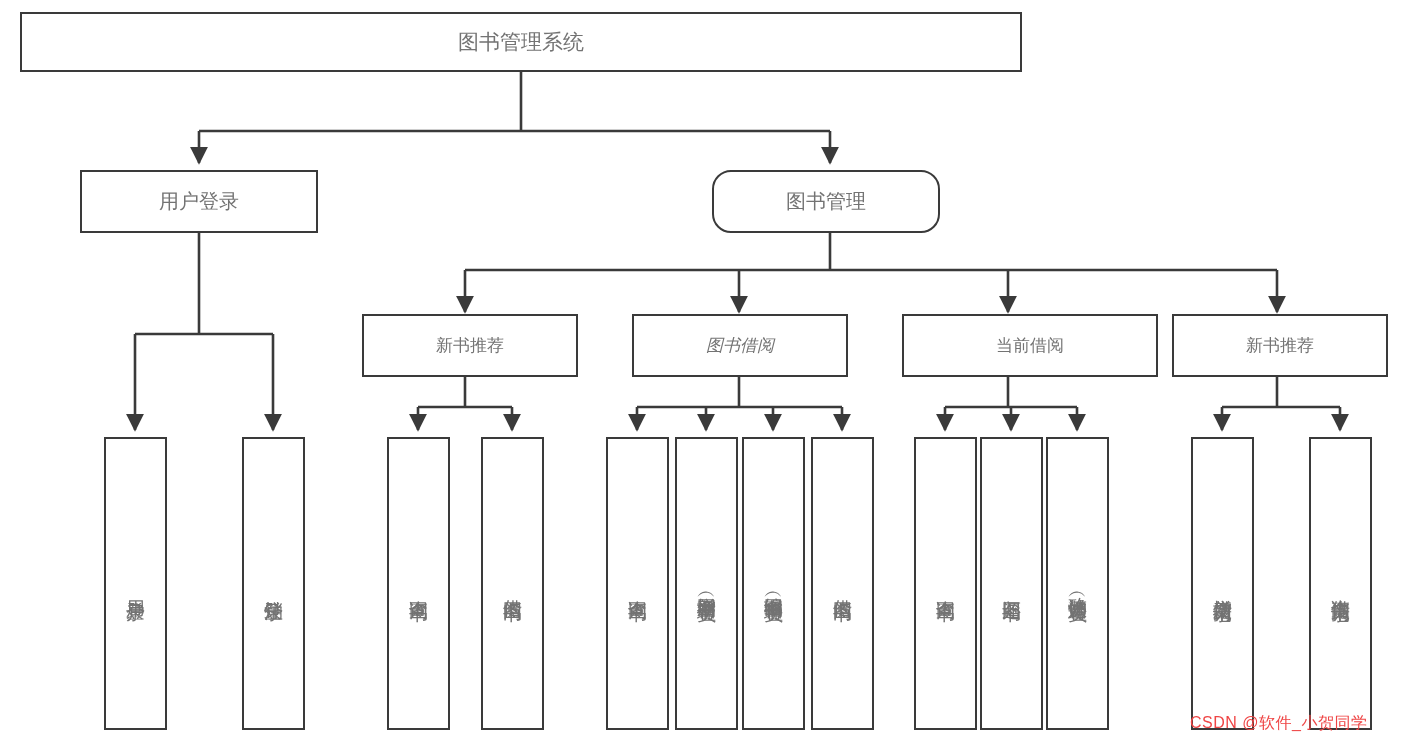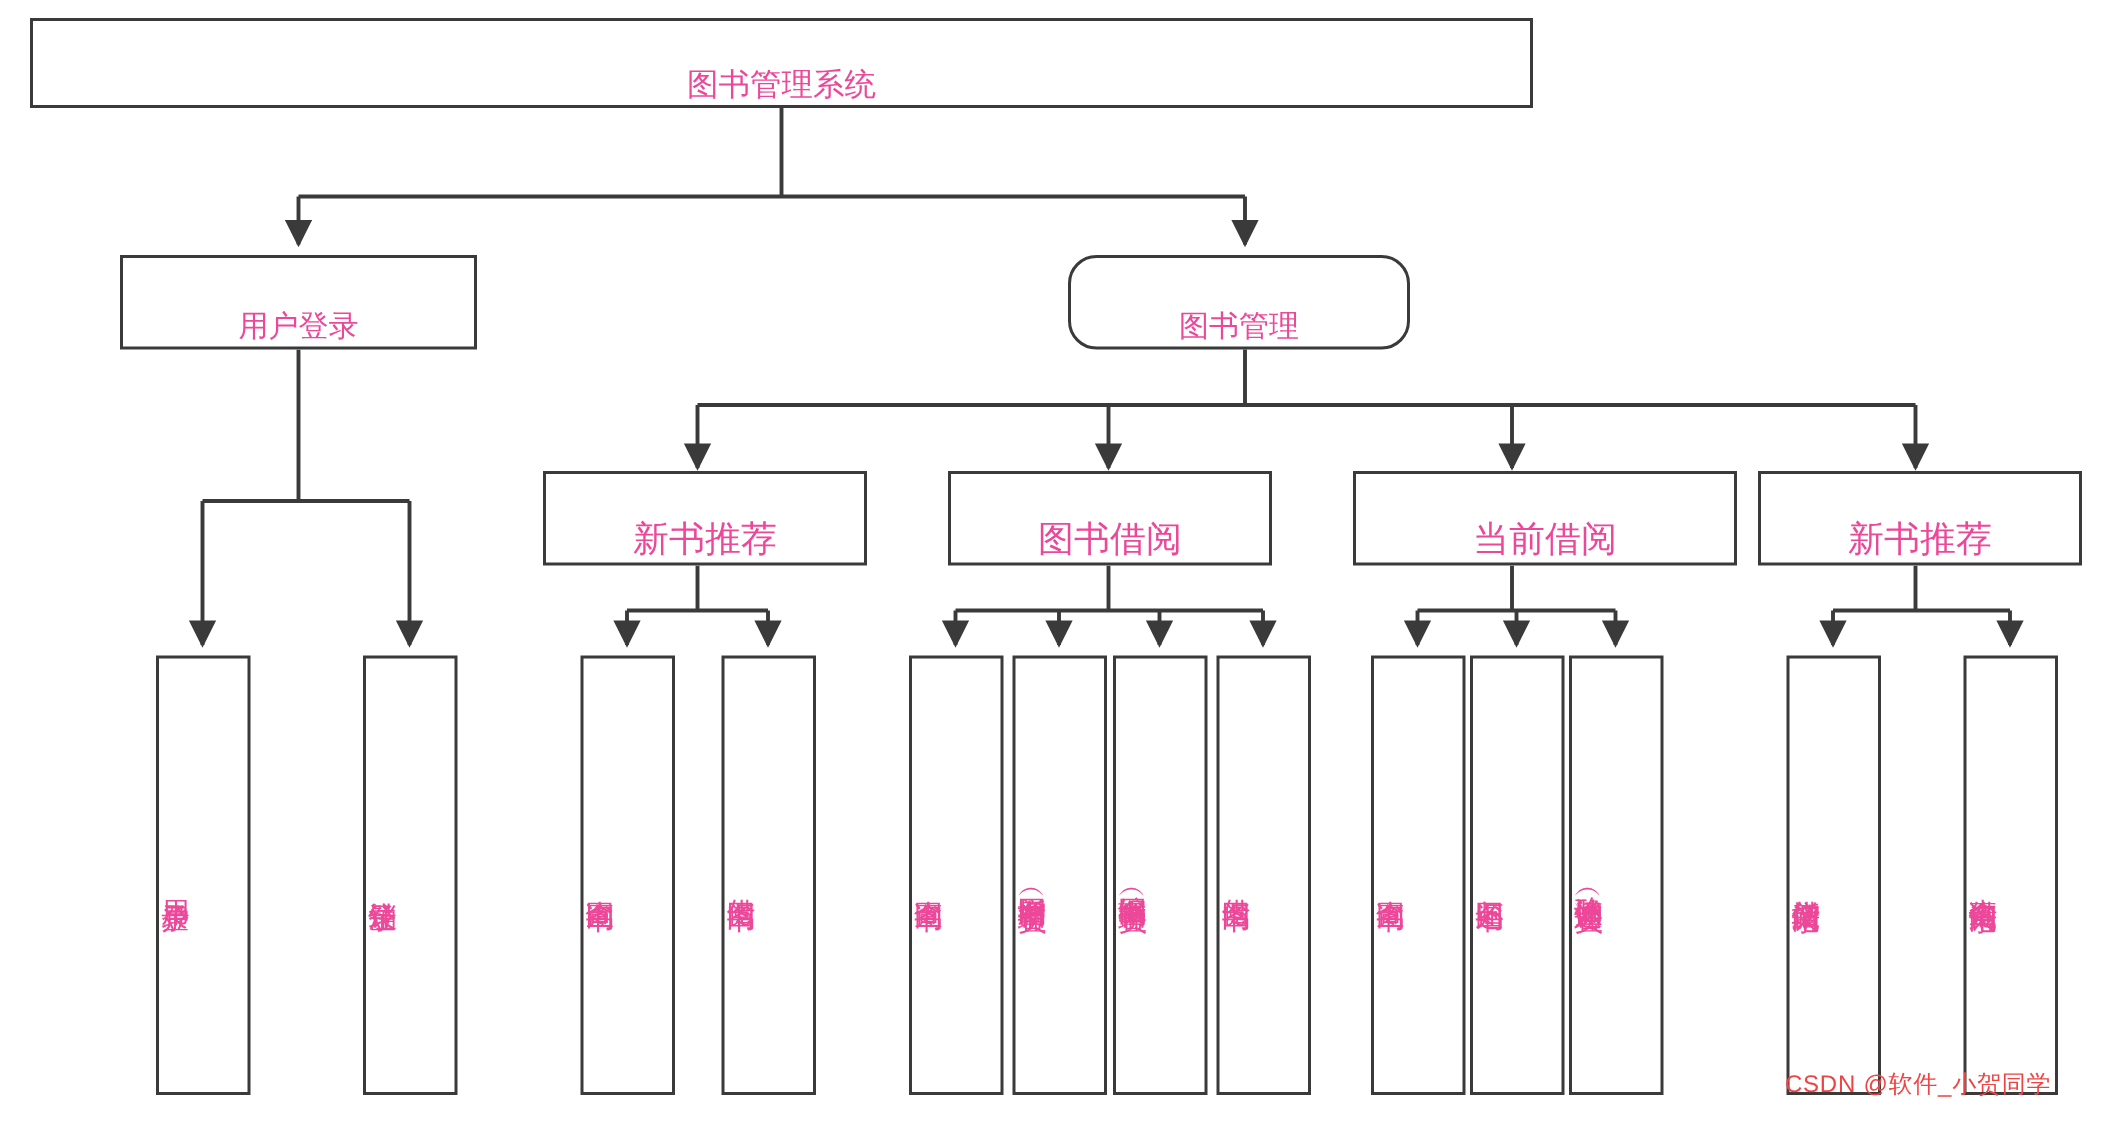--- a/index.html
+++ b/index.html
@@ -25,34 +25,34 @@
     width: 1405px;
     height: 747px;
     pointer-events: none;
   }
   .node {
     position: absolute;
     box-sizing: border-box;
     border: 2.5px solid #3a3a3a;
     background: #ffffff;
     display: flex;
-    align-items: flex-end;
+    align-items: center;
     justify-content: center;
-    color: #ec4899;
+    color: #737373;
     text-align: center;
     z-index: 2;
   }
   .node.root {
     font-size: 21px;
   }
   .node.level1 {
     font-size: 20px;
   }
   .node.level2 {
-    font-size: 24px;
+    font-size: 17px;
   }
   .node.leaf {
     font-size: 19px;
     writing-mode: vertical-rl;
     text-orientation: upright;
     letter-spacing: 1px;
     padding-top: 6px;
     line-height: 1.05;
   }
   .node.leaf .lbl {
@@ -137,21 +137,21 @@
   <div class="node level1" style="left:80px; top:170px; width:238px; height:63px;">
     <span class="lbl">用户登录</span>
   </div>
   <div class="node level1" style="left:712px; top:170px; width:228px; height:63px;border-radius:19px;">
     <span class="lbl">图书管理</span>
   </div>
 
   <div class="node level2" style="left:362px; top:314px; width:216px; height:63px;">
     <span class="lbl">新书推荐</span>
   </div>
-  <div class="node level2" style="left:632px; top:314px; width:216px; height:63px;">
+  <div class="node level2" style="left:632px; top:314px; width:216px; height:63px;font-style:italic;">
     <span class="lbl">图书借阅</span>
   </div>
   <div class="node level2" style="left:902px; top:314px; width:256px; height:63px;">
     <span class="lbl">当前借阅</span>
   </div>
   <div class="node level2" style="left:1172px; top:314px; width:216px; height:63px;">
     <span class="lbl">新书推荐</span>
   </div>
 
   <div class="node leaf" style="left:104px; top:437px; width:63px; height:293px;">

